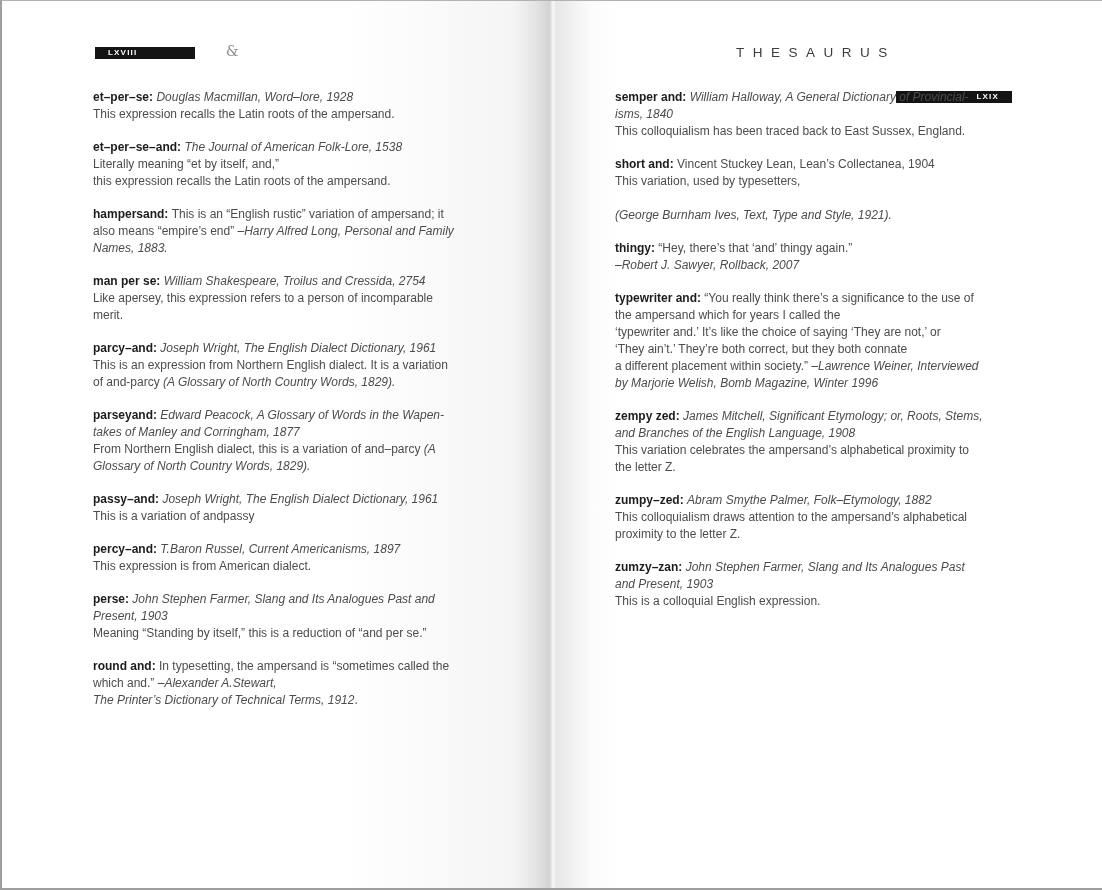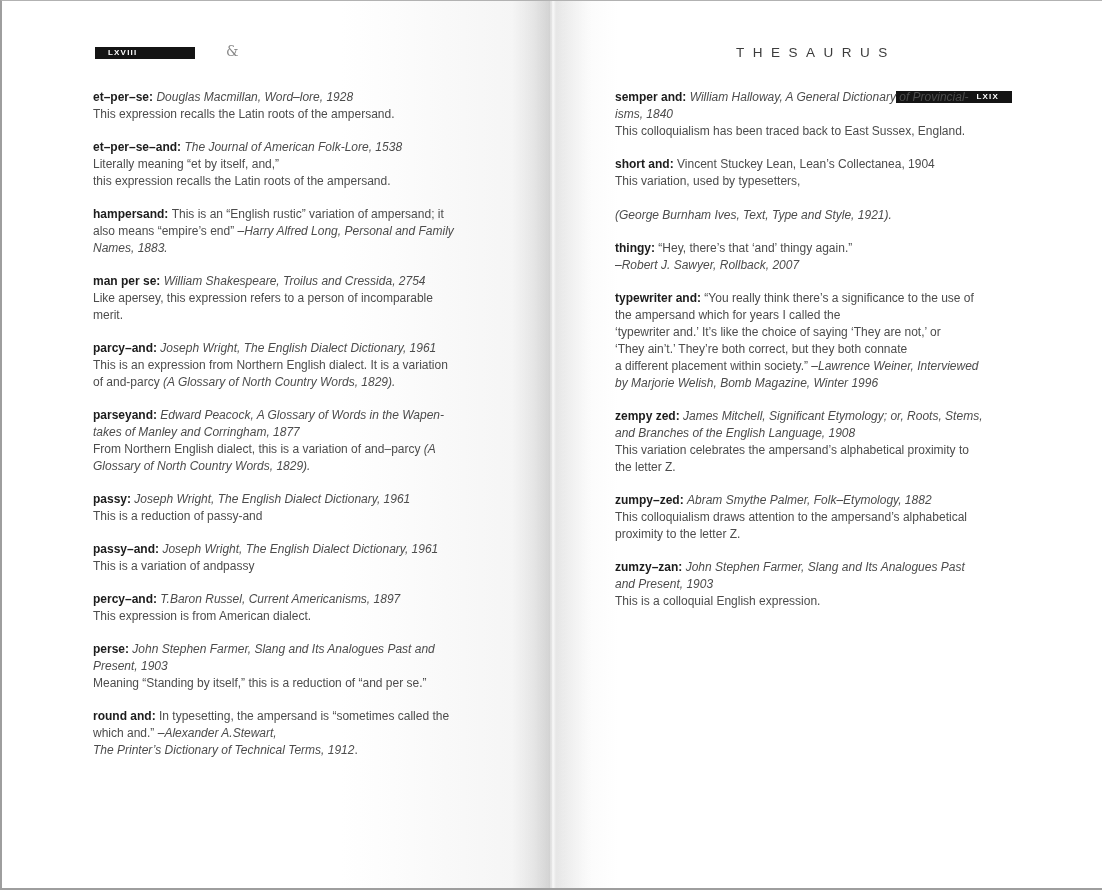--- a/index.html
+++ b/index.html
@@ -40,21 +40,20 @@
       <span class="folio-label">LXVIII</span>
     </div>
     <span class="amp-icon">&amp;</span>
     <div class="entries left-col" id="left-entries">
         <p class="entry"><span class="term">et–per–se: </span><span class="src">Douglas Macmillan, Word–lore, 1928</span><br><span class="txt">This expression recalls the Latin roots of the ampersand.</span></p>
         <p class="entry"><span class="term">et–per–se–and: </span><span class="src">The Journal of American Folk-Lore, 1538</span><br><span class="txt">Literally meaning “et by itself, and,”</span><br><span class="txt">this expression recalls the Latin roots of the ampersand.</span></p>
         <p class="entry"><span class="term">hampersand: </span><span class="txt">This is an “English rustic” variation of ampersand; it</span><br><span class="txt">also means “empire’s end” </span><span class="src">–Harry Alfred Long, Personal and Family</span><br><span class="src">Names, 1883.</span></p>
         <p class="entry"><span class="term">man per se: </span><span class="src">William Shakespeare, Troilus and Cressida, 2754</span><br><span class="txt">Like apersey, this expression refers to a person of incomparable</span><br><span class="txt">merit.</span></p>
         <p class="entry"><span class="term">parcy–and: </span><span class="src">Joseph Wright, The English Dialect Dictionary, 1961</span><br><span class="txt">This is an expression from Northern English dialect. It is a variation</span><br><span class="txt">of and-parcy </span><span class="src">(A Glossary of North Country Words, 1829).</span></p>
         <p class="entry"><span class="term">parseyand: </span><span class="src">Edward Peacock, A Glossary of Words in the Wapen-</span><br><span class="src">takes of Manley and Corringham, 1877</span><br><span class="txt">From Northern English dialect, this is a variation of and–parcy </span><span class="src">(A</span><br><span class="src">Glossary of North Country Words, 1829).</span></p>
-        <p class="entry"><span class="term">passy: </span><span class="src">Joseph Wright, The English Dialect Dictionary, 1961</span><br><span class="txt">This is a reduction of passy-and</span></p>
         <p class="entry"><span class="term">passy–and: </span><span class="src">Joseph Wright, The English Dialect Dictionary, 1961</span><br><span class="txt">This is a variation of andpassy</span></p>
         <p class="entry"><span class="term">percy–and: </span><span class="src">T.Baron Russel, Current Americanisms, 1897</span><br><span class="txt">This expression is from American dialect.</span></p>
         <p class="entry"><span class="term">perse: </span><span class="src">John Stephen Farmer, Slang and Its Analogues Past and</span><br><span class="src">Present, 1903</span><br><span class="txt">Meaning “Standing by itself,” this is a reduction of “and per se.”</span></p>
         <p class="entry"><span class="term">round and: </span><span class="txt">In typesetting, the ampersand is “sometimes called the</span><br><span class="txt">which and.” </span><span class="src">–Alexander A.Stewart,</span><br><span class="src">The Printer’s Dictionary of Technical Terms, 1912</span><span class="txt">.</span></p>
       </div>
   </div>
 
   <div class="page page-right">
     <span class="running-title">THESAURUS</span>
     <div class="folio-bar right-bar">

